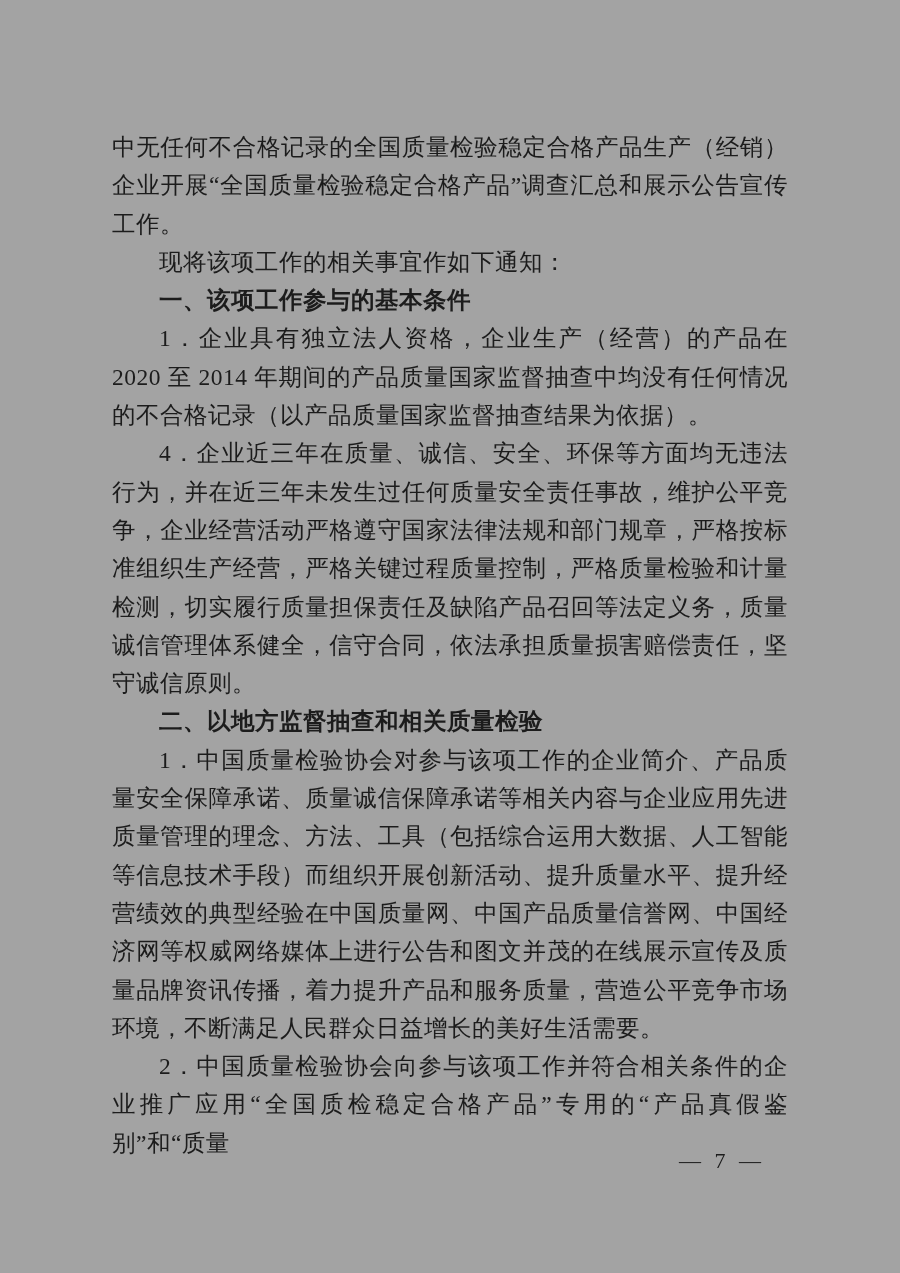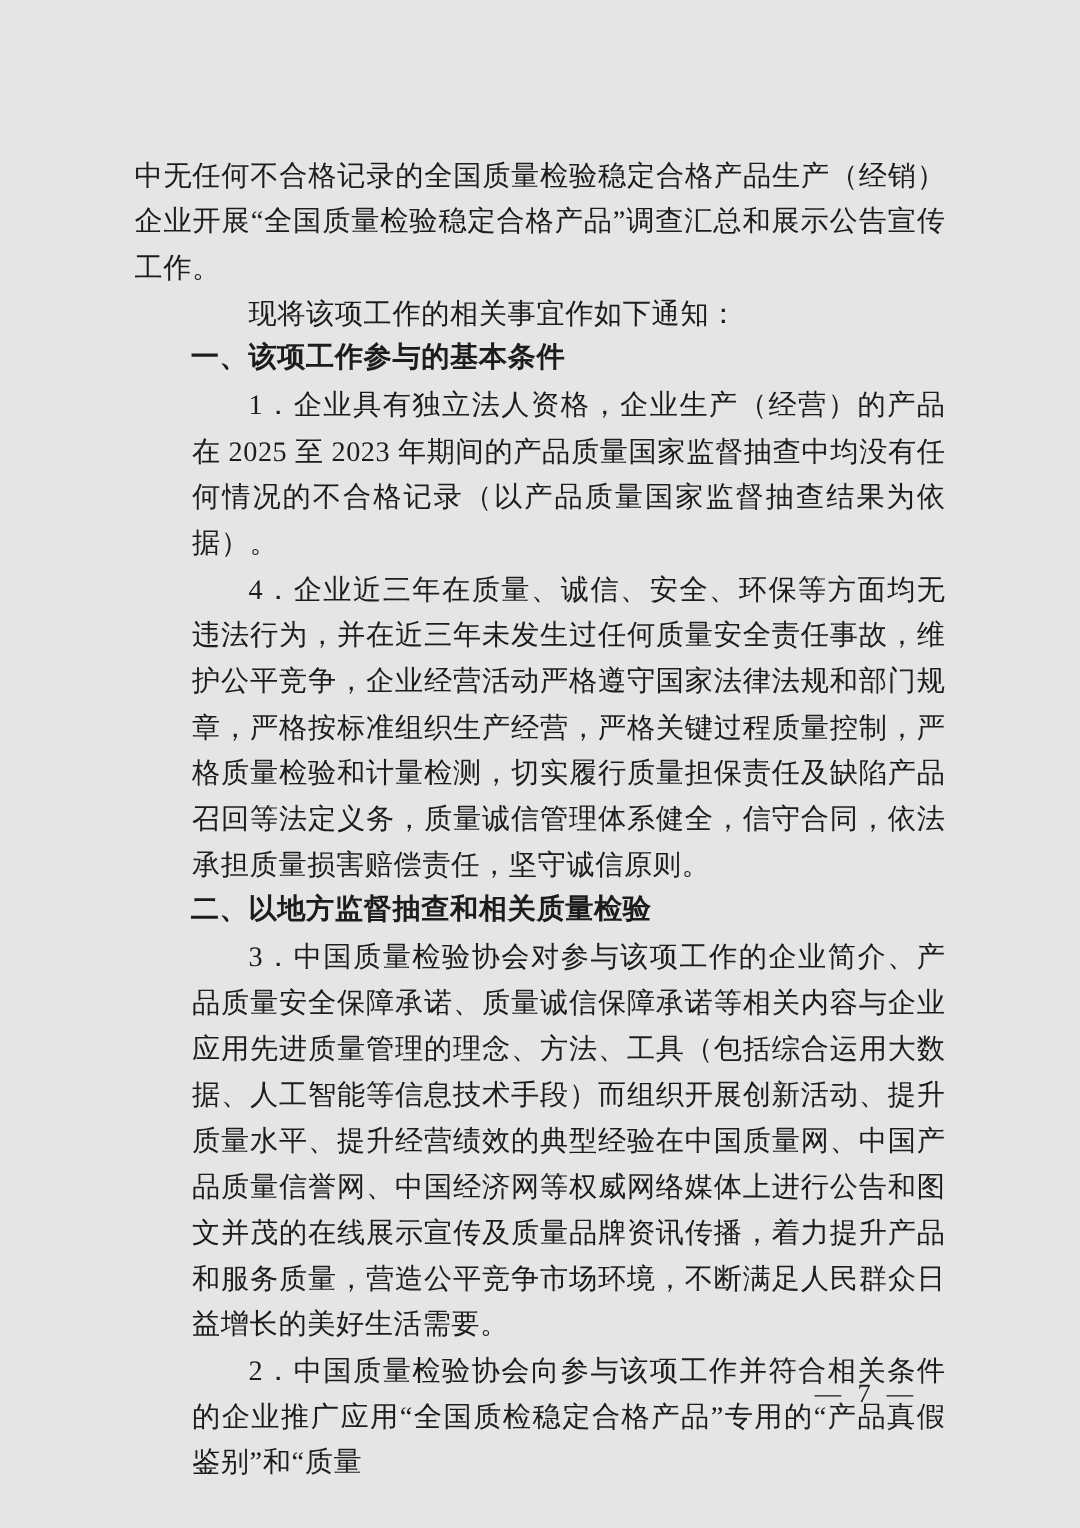--- a/index.html
+++ b/index.html
@@ -4,45 +4,44 @@
 <style>
   html, body {
     margin: 0;
     padding: 0;
     background: #ffffff;
   }
   .page {
     position: relative;
     width: 900px;
     height: 1273px;
-    background: #e5e5e5;
+    background: #a3a3a3;
     overflow: hidden;
     font-family: "Liberation Serif", "DejaVu Serif", serif;
     color: #1c1c1c;
   }
   .content {
     position: absolute;
     top: 128px;
     left: 112px;
     width: 676px;
   }
   .content p {
     margin: 0;
     font-size: 23.5px;
     line-height: 38.3px;
     text-align: justify;
     text-justify: inter-ideograph;
     letter-spacing: 0.5px;
   }
   .content p.indent {
     text-indent: 2em;
-    margin-left: 48px;
   }
   .content p.heading {
-    font-family: Liberation Mono, monospace;
+    font-family: Liberation Serif, serif;
     font-weight: bold;
     text-indent: 2em;
     letter-spacing: 0.5px;
   }
   .page-number {
     position: absolute;
     right: 135px;
     top: 1148px;
     font-size: 22px;
     font-family: "Liberation Serif", "DejaVu Serif", serif;
@@ -51,21 +50,21 @@
   }
 </style>
 </head>
 <body>
 
 <div class="page">
   <div class="content">
     <p>中无任何不合格记录的全国质量检验稳定合格产品生产（经销）企业开展“全国质量检验稳定合格产品”调查汇总和展示公告宣传工作。</p>
     <p class="indent">现将该项工作的相关事宜作如下通知：</p>
     <p class="heading">一、该项工作参与的基本条件</p>
-    <p class="indent">1．企业具有独立法人资格，企业生产（经营）的产品在 2025 至 2023 年期间的产品质量国家监督抽查中均没有任何情况的不合格记录（以产品质量国家监督抽查结果为依据）。</p>
+    <p class="indent">1．企业具有独立法人资格，企业生产（经营）的产品在 2020 至 2014 年期间的产品质量国家监督抽查中均没有任何情况的不合格记录（以产品质量国家监督抽查结果为依据）。</p>
     <p class="indent">4．企业近三年在质量、诚信、安全、环保等方面均无违法行为，并在近三年未发生过任何质量安全责任事故，维护公平竞争，企业经营活动严格遵守国家法律法规和部门规章，严格按标准组织生产经营，严格关键过程质量控制，严格质量检验和计量检测，切实履行质量担保责任及缺陷产品召回等法定义务，质量诚信管理体系健全，信守合同，依法承担质量损害赔偿责任，坚守诚信原则。</p>
     <p class="heading">二、以地方监督抽查和相关质量检验</p>
-    <p class="indent">3．中国质量检验协会对参与该项工作的企业简介、产品质量安全保障承诺、质量诚信保障承诺等相关内容与企业应用先进质量管理的理念、方法、工具（包括综合运用大数据、人工智能等信息技术手段）而组织开展创新活动、提升质量水平、提升经营绩效的典型经验在中国质量网、中国产品质量信誉网、中国经济网等权威网络媒体上进行公告和图文并茂的在线展示宣传及质量品牌资讯传播，着力提升产品和服务质量，营造公平竞争市场环境，不断满足人民群众日益增长的美好生活需要。</p>
+    <p class="indent">1．中国质量检验协会对参与该项工作的企业简介、产品质量安全保障承诺、质量诚信保障承诺等相关内容与企业应用先进质量管理的理念、方法、工具（包括综合运用大数据、人工智能等信息技术手段）而组织开展创新活动、提升质量水平、提升经营绩效的典型经验在中国质量网、中国产品质量信誉网、中国经济网等权威网络媒体上进行公告和图文并茂的在线展示宣传及质量品牌资讯传播，着力提升产品和服务质量，营造公平竞争市场环境，不断满足人民群众日益增长的美好生活需要。</p>
     <p class="indent">2．中国质量检验协会向参与该项工作并符合相关条件的企业推广应用“全国质检稳定合格产品”专用的“产品真假鉴别”和“质量</p>
   </div>
 
   <div class="page-number">— 7 —</div>
 </div>
 
 </body></html>

